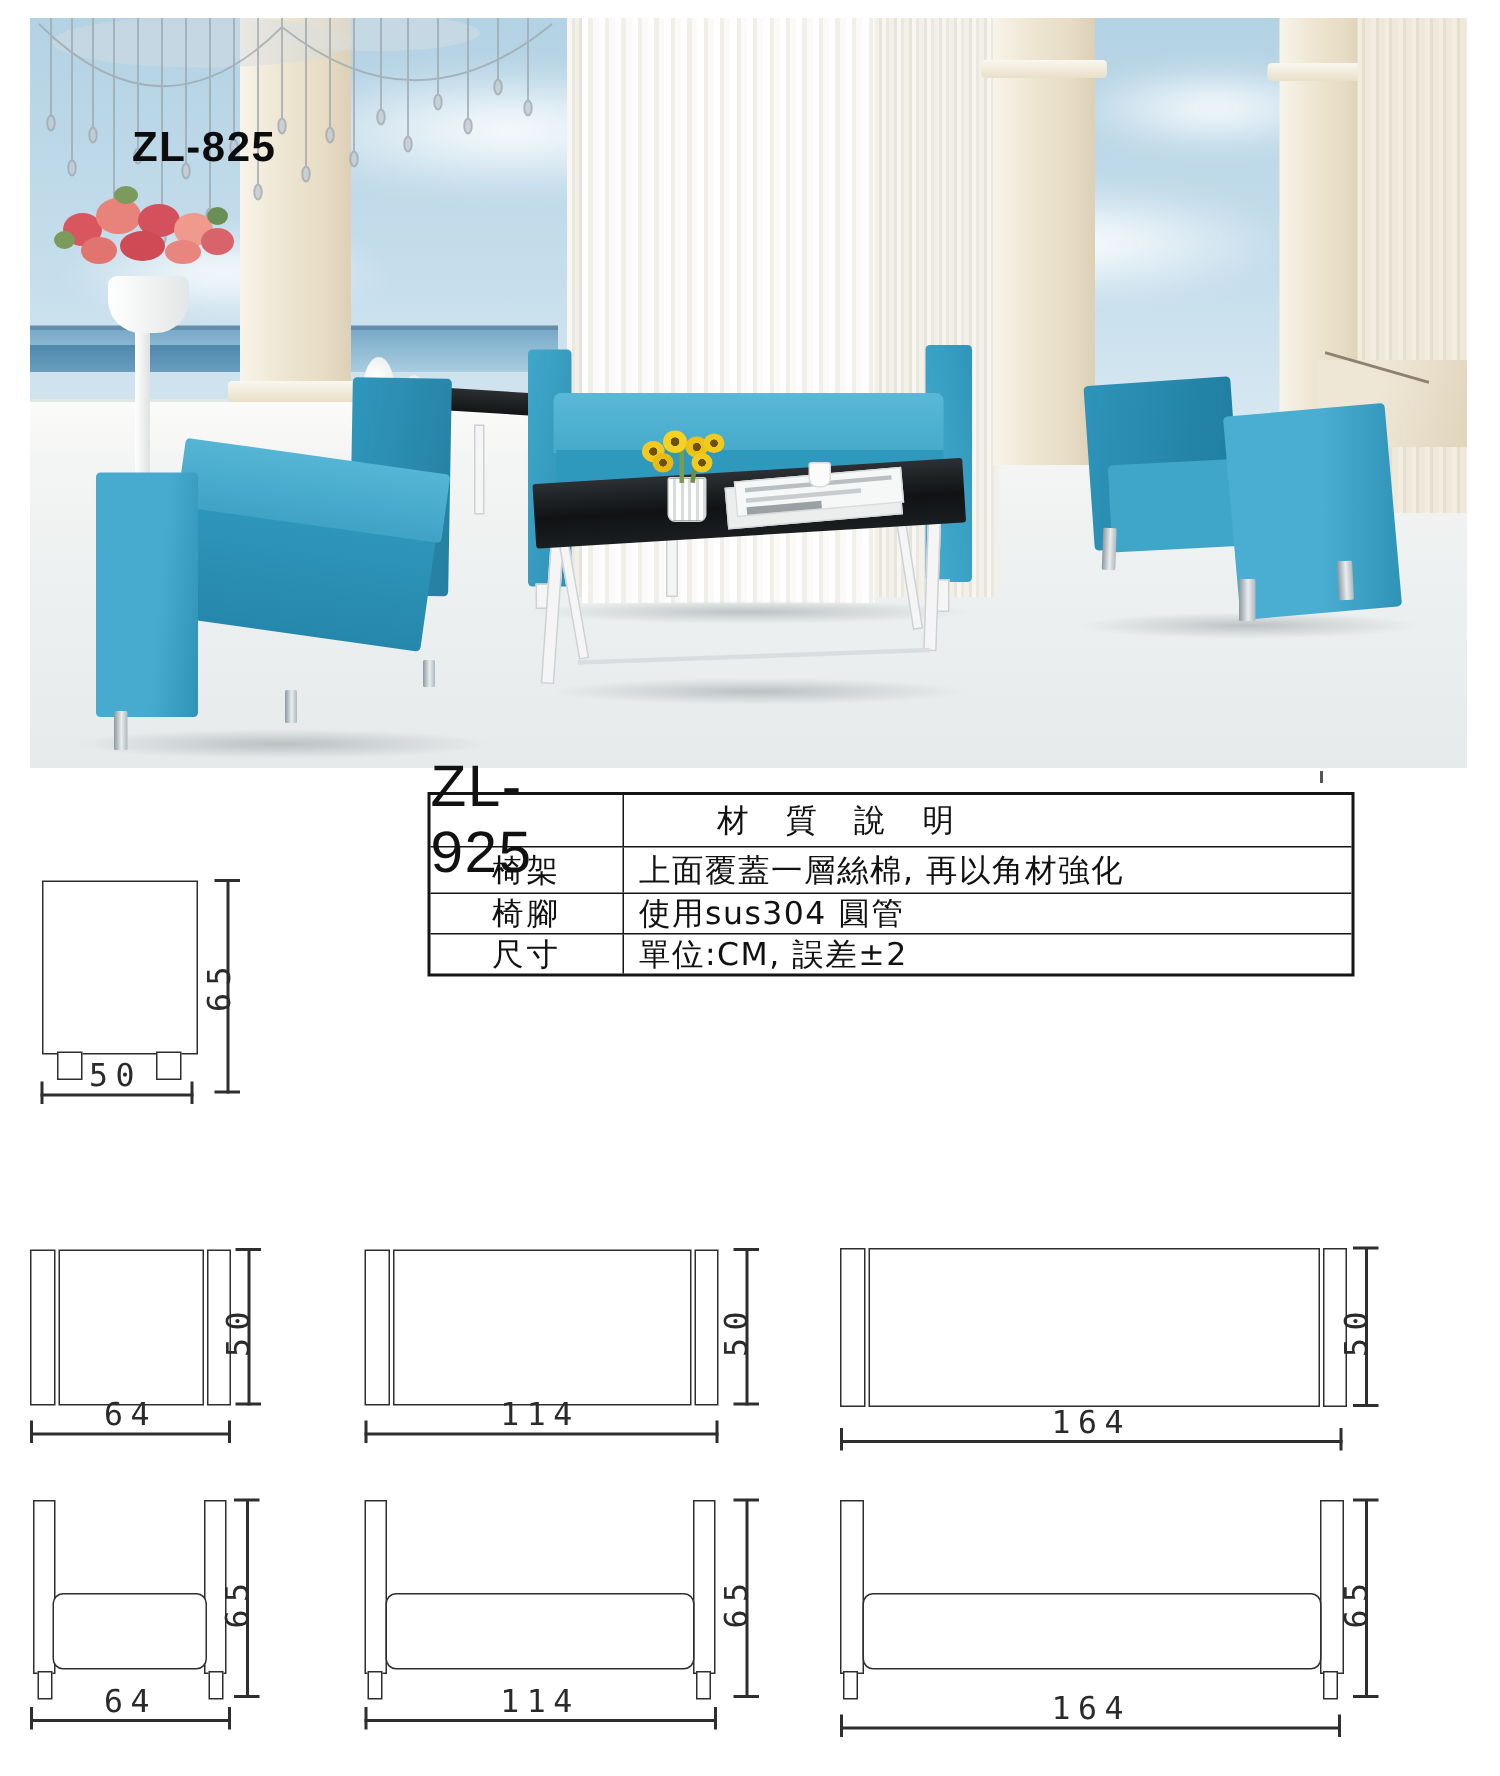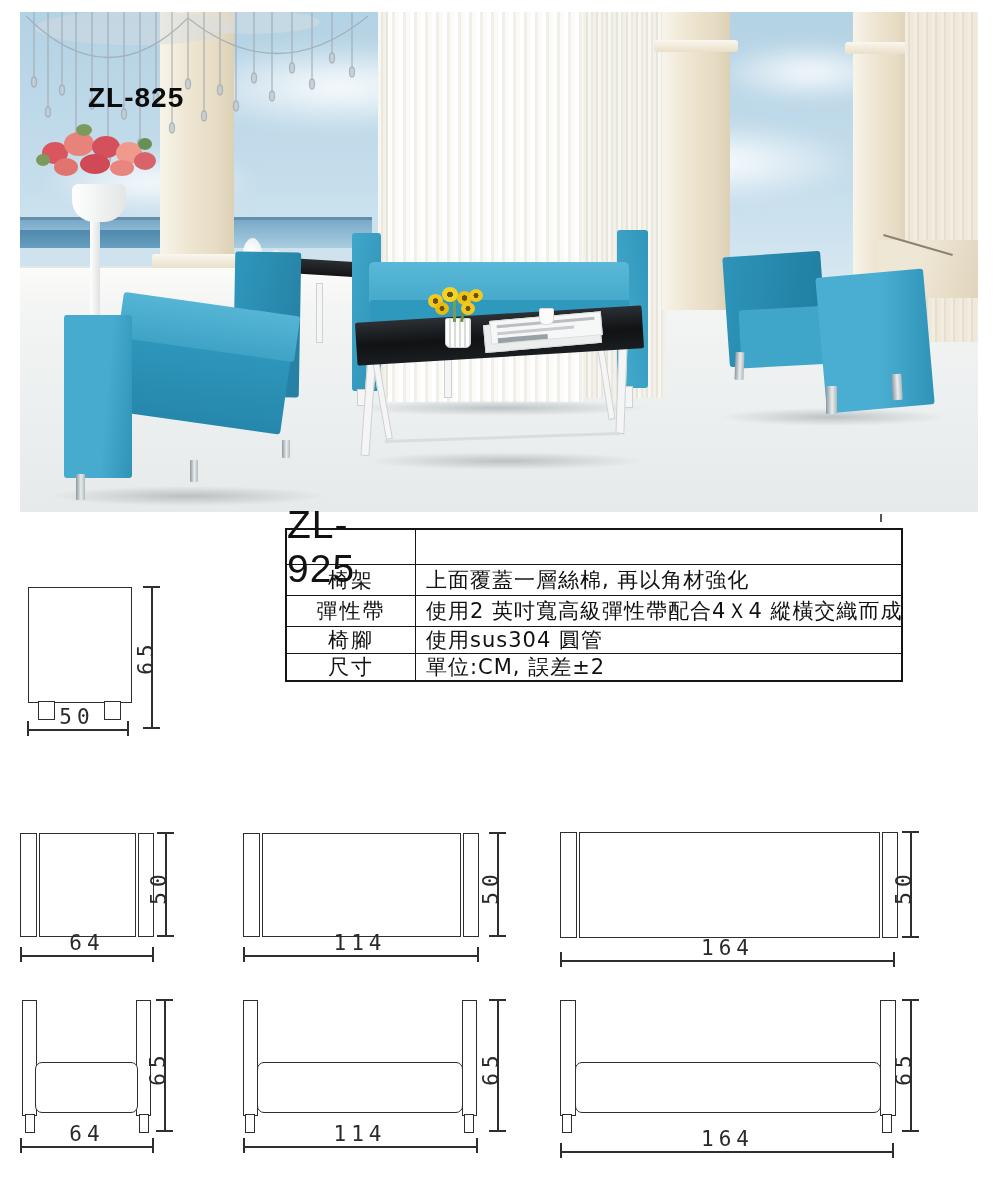--- a/index.html
+++ b/index.html
@@ -201,28 +201,25 @@
     <div class="blue" style="left:801px;top:261px;width:108px;height:136px;background:linear-gradient(95deg,#49aed2 55%,#2f93b8);transform:rotate(-5deg);"></div>
     <div class="chrome" style="left:715px;top:340px;width:9px;height:28px;transform:rotate(2deg);"></div>
     <div class="chrome" style="left:806px;top:374px;width:11px;height:28px;"></div>
     <div class="chrome" style="left:872px;top:362px;width:10px;height:26px;transform:rotate(-3deg);"></div>
   </div>
 
   <div class="lnv" style="left:880px;top:514px;height:8px;background:#555;"></div>
   <div class="spec">
     <div class="srow" style="height:34px;">
       <div class="scell-l model">ZL-925</div>
+      <div class="scell-r stitle">材 質 說 明</div>
     </div>
     <div class="srow" style="height:30px;justify-content:center;">
       <div class="scell-l">椅架</div>
       <div class="scell-r">上面覆蓋一層絲棉, 再以角材強化</div>
-    </div>
-    <div class="srow" style="height:30px;">
-      <div class="scell-l">彈性帶</div>
-      <div class="scell-r">使用2 英吋寬高級彈性帶配合4Ｘ4 縱橫交織而成</div>
     </div>
     <div class="srow" style="height:26px;">
       <div class="scell-l">椅腳</div>
       <div class="scell-r">使用sus304 圓管</div>
     </div>
     <div class="srow" style="height:26px;">
       <div class="scell-l">尺寸</div>
       <div class="scell-r">單位:CM, 誤差±2</div>
     </div>
   </div>

